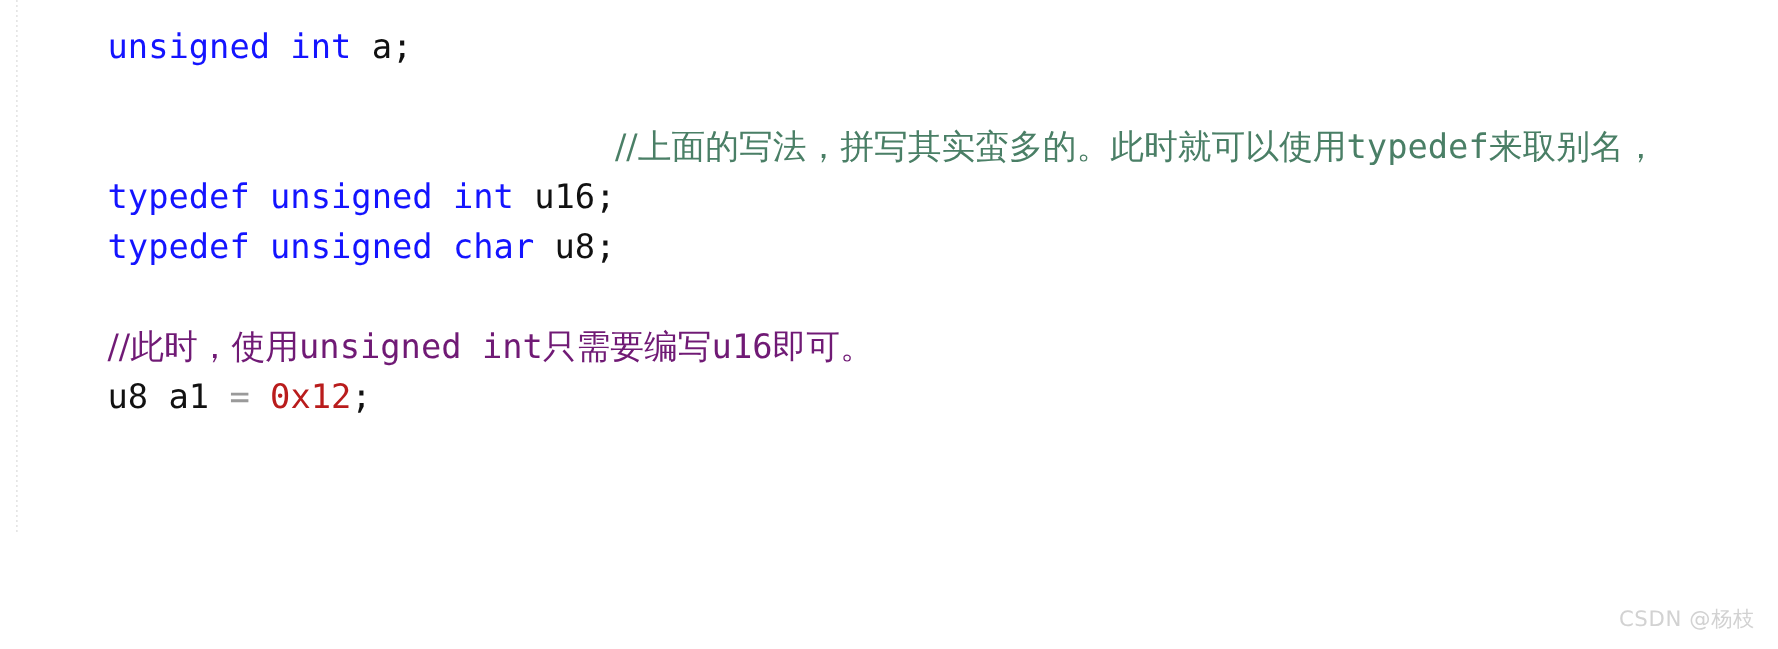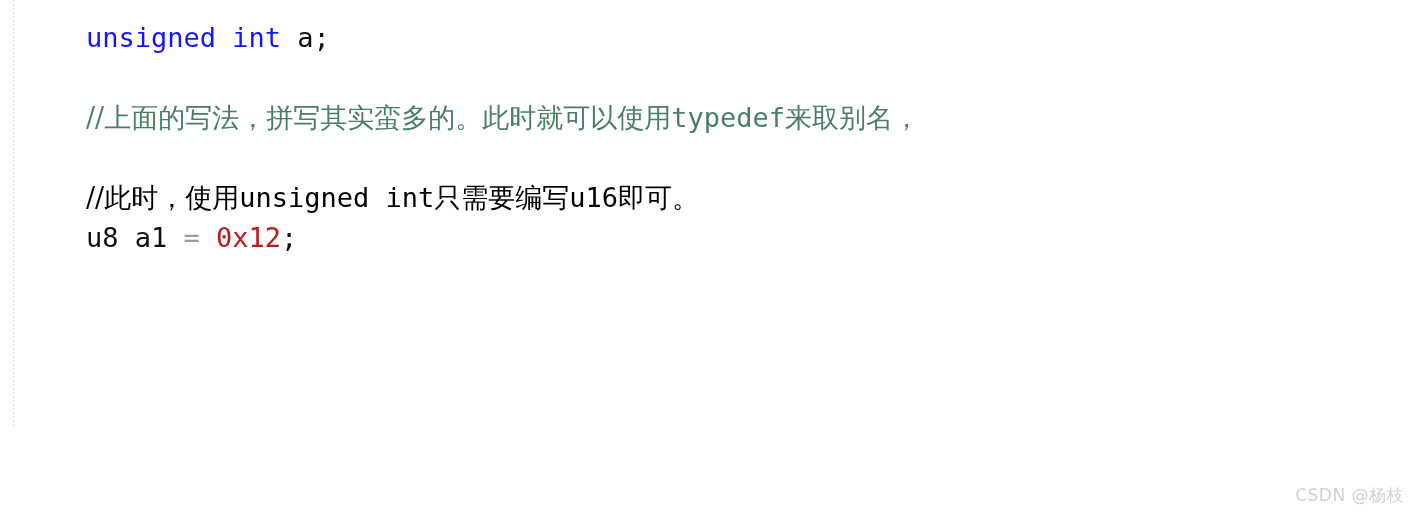--- a/index.html
+++ b/index.html
@@ -88,21 +88,23 @@
 <body>
 
 <div class="screenshot">
 
   <div class="gutter-rule"></div>
 
   <div class="code-block">
 
   <div class="code-line"><span class="tok-kw">unsigned int </span><span class="tok-plain">a</span><span class="tok-punct">;</span></div>
       <div class="code-line blank"></div>
-      <div class="comment-line" style="color: rgb(74, 127, 102);"><span>//上面的写法，拼写其实蛮多的。此时就可以使用</span><span class="mono-in-comment">typedef</span><span>来取别名，</span></div>
+      <div class="comment-line" style="color: rgb(74, 127, 102); text-align: right;"><span>//上面的写法，拼写其实蛮多的。此时就可以使用</span><span class="mono-in-comment">typedef</span><span>来取别名，</span></div>
+      <div class="code-line"><span class="tok-kw">typedef unsigned int </span><span class="tok-plain">u16</span><span class="tok-punct">;</span></div>
+      <div class="code-line"><span class="tok-kw">typedef unsigned char </span><span class="tok-plain">u8</span><span class="tok-punct">;</span></div>
       <div class="code-line blank"></div>
-      <div class="comment-line" style="color: #000000;"><span>//此时，使用</span><span class="mono-in-comment">unsigned int</span><span>只需要编写</span><span class="mono-in-comment">u16</span><span>即可。</span></div>
+      <div class="comment-line" style="color: #701a75;"><span>//此时，使用</span><span class="mono-in-comment">unsigned int</span><span>只需要编写</span><span class="mono-in-comment">u16</span><span>即可。</span></div>
       <div class="code-line"><span class="tok-plain">u8 a1 </span><span class="tok-op">= </span><span class="tok-num">0x12</span><span class="tok-punct">;</span></div>
     </div>
 
   <div class="watermark">CSDN @杨枝</div>
 
 </div>
 
 </body></html>

